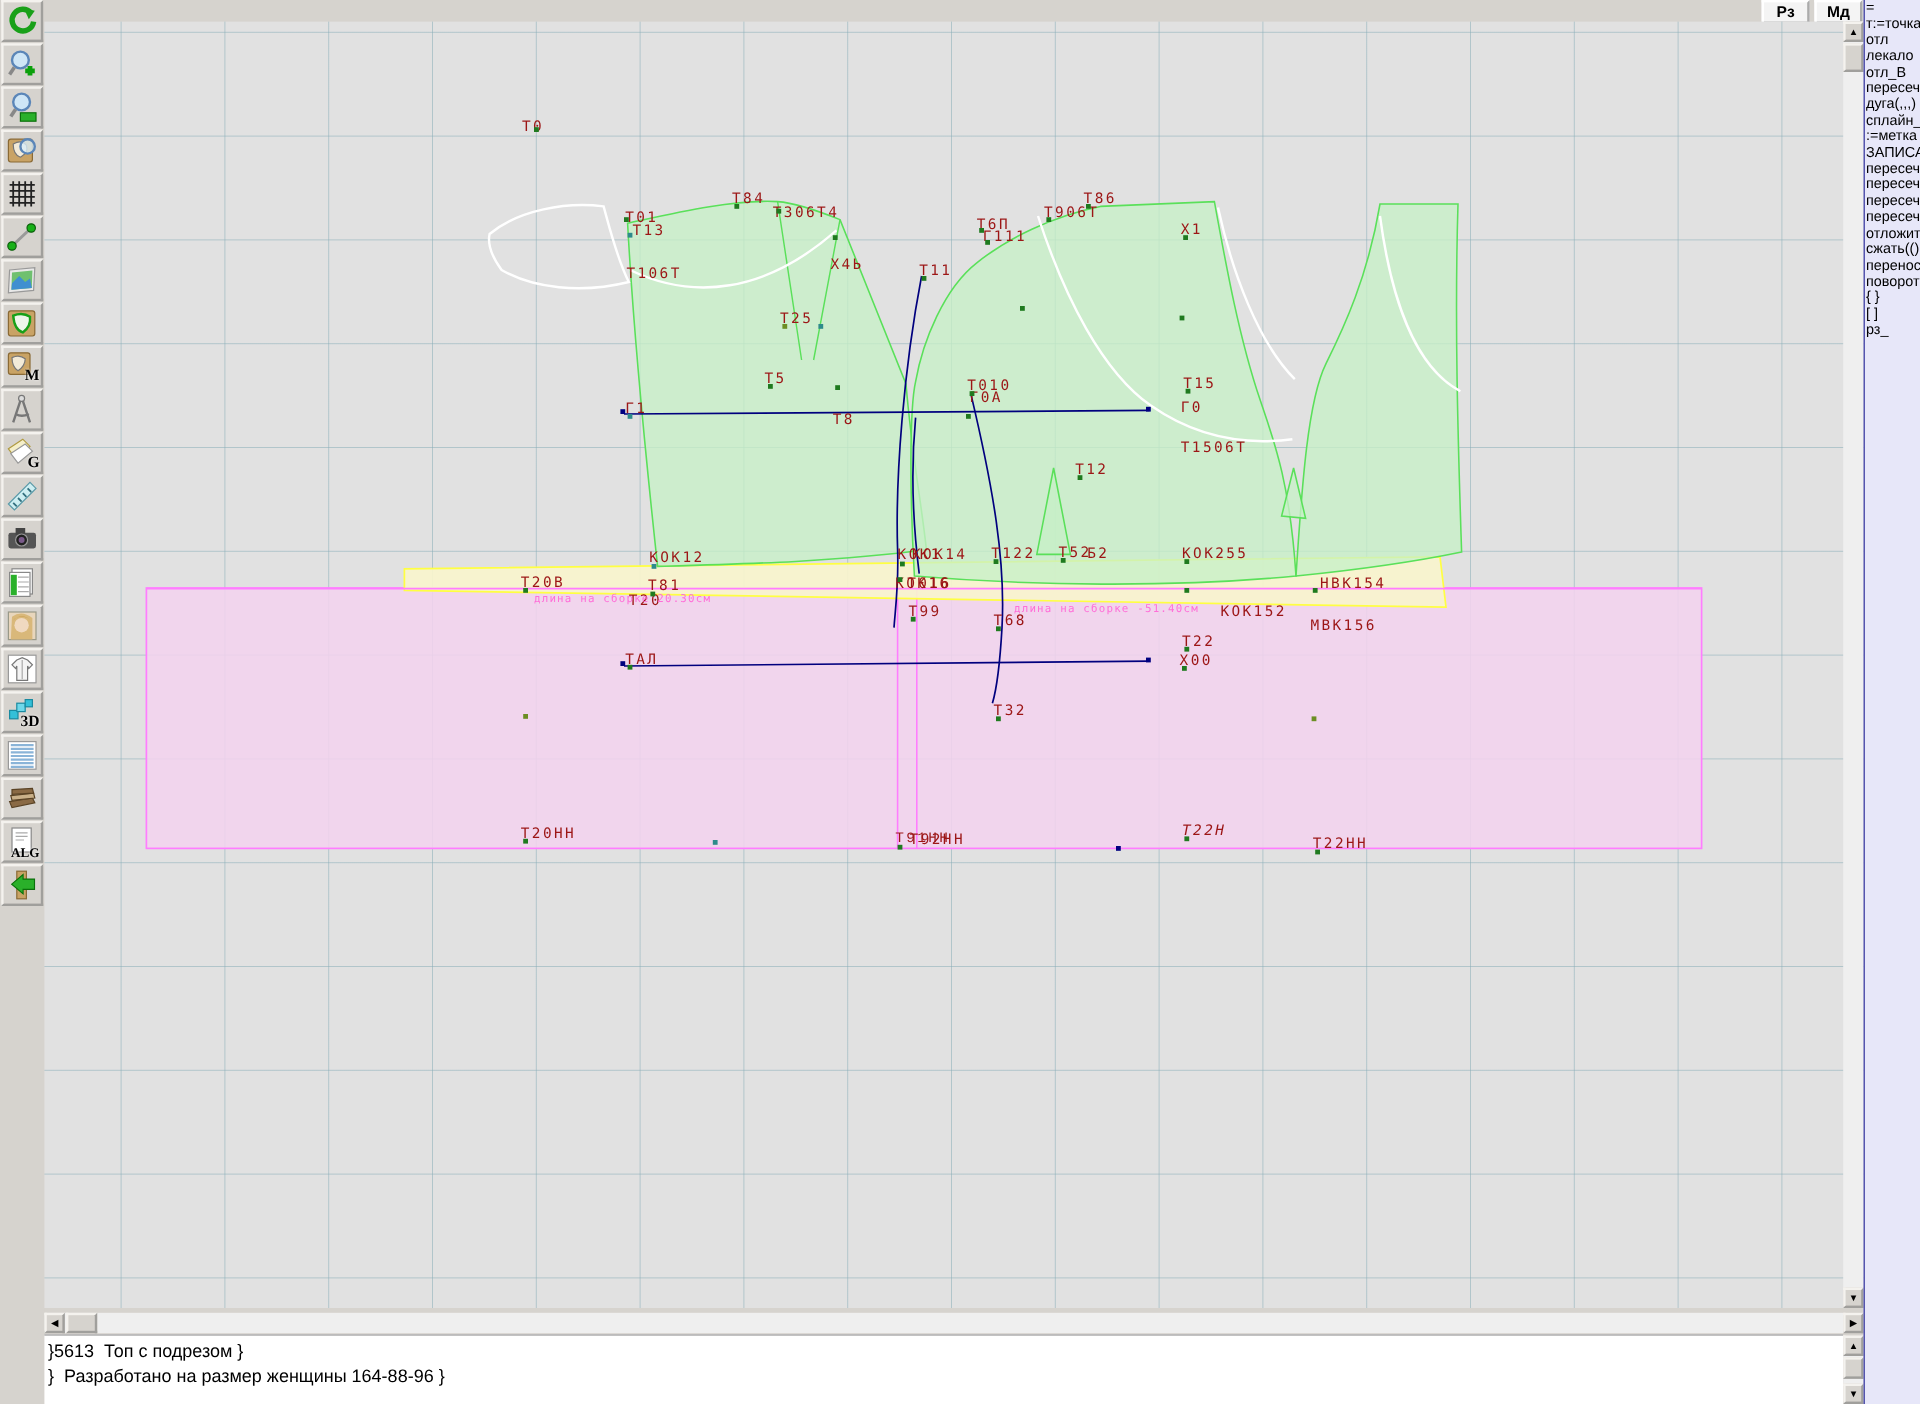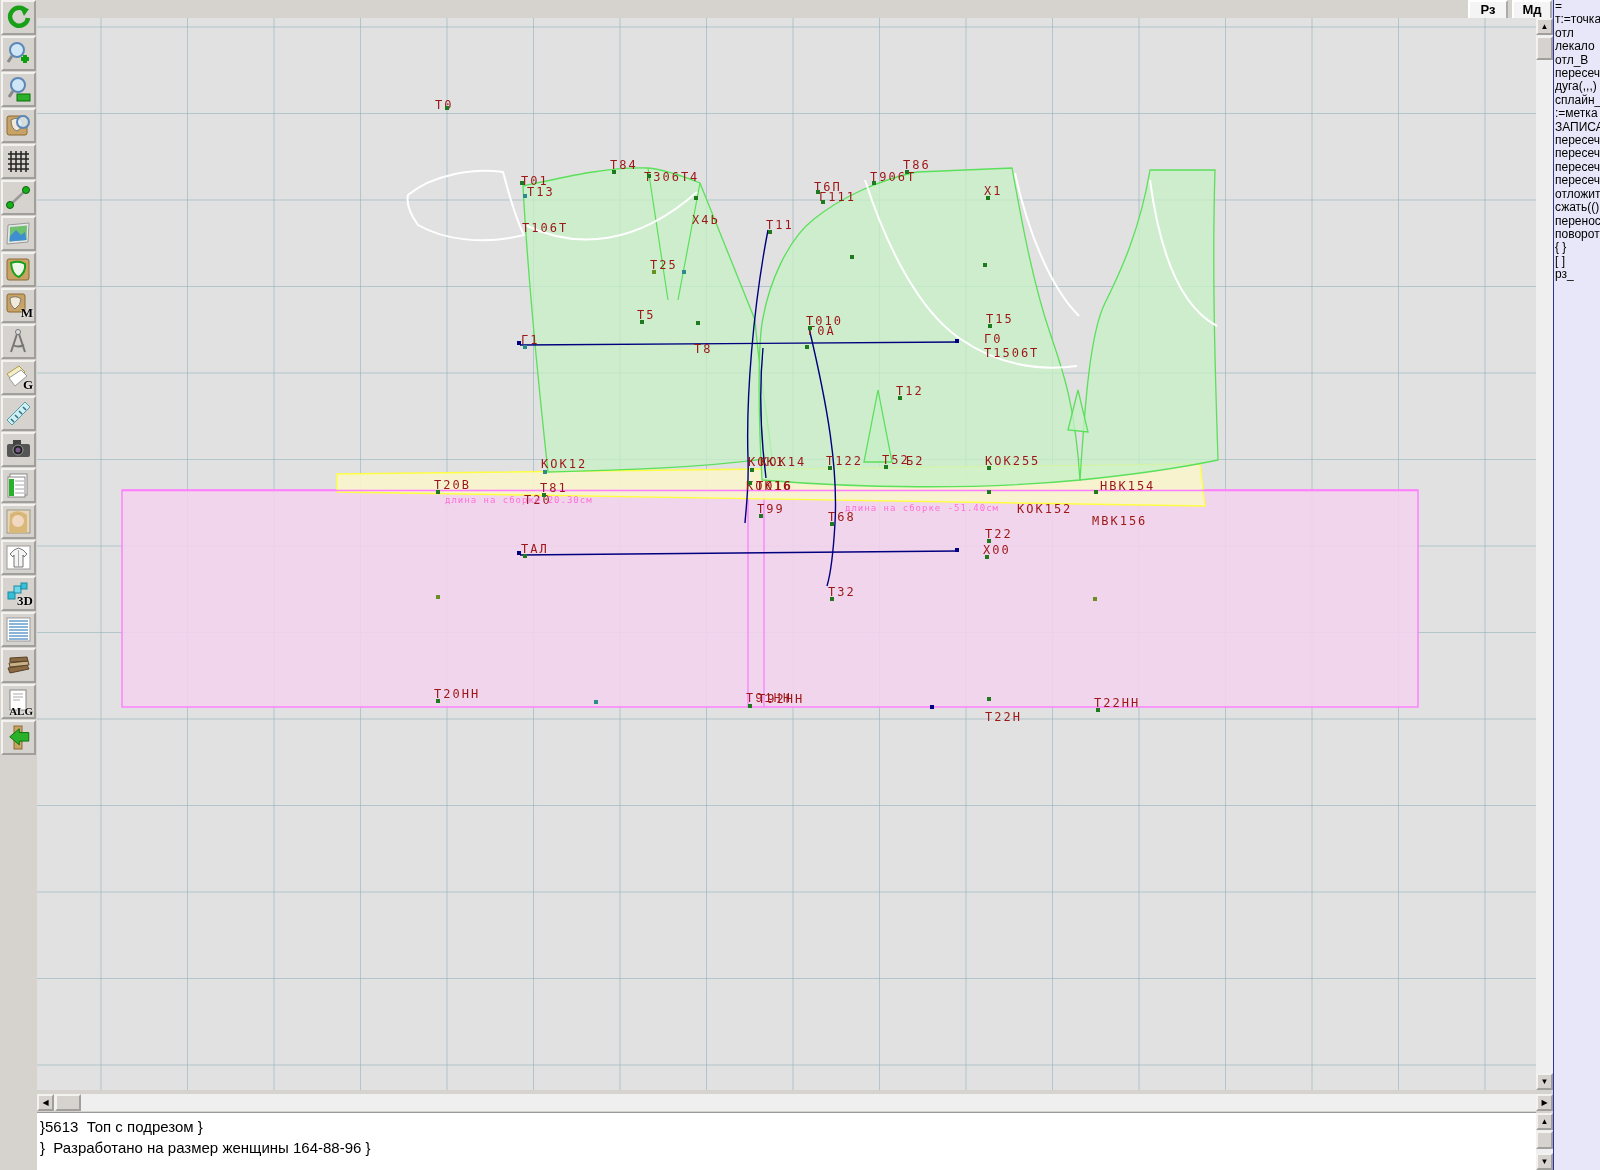--- a/index.html
+++ b/index.html
@@ -261,21 +261,21 @@
         <span class="plabel" style="left: 782px; top: 172px;">Г111</span>
         <span class="plabel" style="left: 947px; top: 166px;">Х1</span>
         <span class="plabel" style="left: 729px; top: 200px;">Т11</span>
         <span class="plabel" style="left: 613px; top: 240px;">Т25</span>
         <span class="plabel" style="left: 600px; top: 290px;">Т5</span>
         <span class="plabel" style="left: 657px; top: 292px; margin-top: 32px;">Т8</span>
         <span class="plabel" style="left: 769px; top: 296px;">Т010</span>
         <span class="plabel" style="left: 771px; top: 306px;">Г0А</span>
         <span class="plabel" style="left: 949px; top: 294px;">Т15</span>
         <span class="plabel" style="left: 947px; top: 314px;">Г0</span>
-        <span class="plabel" style="left: 947px; top: 328px;">Т1506Т</span>
+        <span class="plabel" style="left: 947px; top: 348px;">Т1506Т</span>
         <span class="plabel" style="left: 484px; top: 315px;">Г1</span>
         <span class="plabel" style="left: 859px; top: 366px;">Т12</span>
         <span class="plabel" style="left: 504px; top: 439px;">КОК12</span>
         <span class="plabel" style="left: 711px; top: 437px;">КОК1</span>
         <span class="plabel" style="left: 723px; top: 437px;">КОК14</span>
         <span class="plabel" style="left: 789px; top: 436px;">Т122</span>
         <span class="plabel" style="left: 845px; top: 435px;">Т52</span>
         <span class="plabel" style="left: 869px; top: 436px;">Б2</span>
         <span class="plabel" style="left: 948px; top: 436px;">КОК255</span>
         <span class="plabel" style="left: 709px; top: 461px;">КОК16</span>
@@ -288,21 +288,21 @@
         <span class="plabel" style="left: 1063px; top: 461px;">НВК154</span>
         <span class="plabel" style="left: 720px; top: 484px;">Т99</span>
         <span class="plabel" style="left: 791px; top: 492px;">Т68</span>
         <span class="plabel" style="left: 484px; top: 524px;">ТАЛ</span>
         <span class="plabel" style="left: 948px; top: 509px;">Т22</span>
         <span class="plabel" style="left: 946px; top: 525px;">Х00</span>
         <span class="plabel" style="left: 791px; top: 567px;">Т32</span>
         <span class="plabel" style="left: 397px; top: 669px;">Т20НН</span>
         <span class="plabel" style="left: 709px; top: 674px; font-family: Liberation Mono, monospace;">Т91НН</span>
         <span class="plabel" style="left: 721px; top: 674px;">Т92НН</span>
-        <span class="plabel" style="left: 948px; top: 692px;">Т22Н</span>
+        <span class="plabel" style="left: 948px; top: 667px; font-style: italic;">Т22Н</span>
         <span class="plabel" style="left: 1057px; top: 678px;">Т22НН</span>
         <span class="pnote" style="left: 408px; top: 477px;">длина на сборке 20.30см</span>
         <span class="pnote" style="left: 808px; top: 485px;">длина на сборке -51.40см</span>
         <div class="marker" style="left: 408px; top: 88px; background: rgb(31, 122, 31);"></div>
         <div class="marker" style="left: 483px; top: 163px; background: rgb(31, 122, 31);"></div>
         <div class="marker" style="left: 486px; top: 176px; background: rgb(46, 139, 139);"></div>
         <div class="marker" style="left: 575px; top: 152px; background: rgb(31, 122, 31);"></div>
         <div class="marker" style="left: 610px; top: 156px; background: rgb(31, 122, 31);"></div>
         <div class="marker" style="left: 657px; top: 178px; background: rgb(31, 122, 31);"></div>
         <div class="marker" style="left: 868px; top: 152px; background: rgb(31, 122, 31);"></div>

